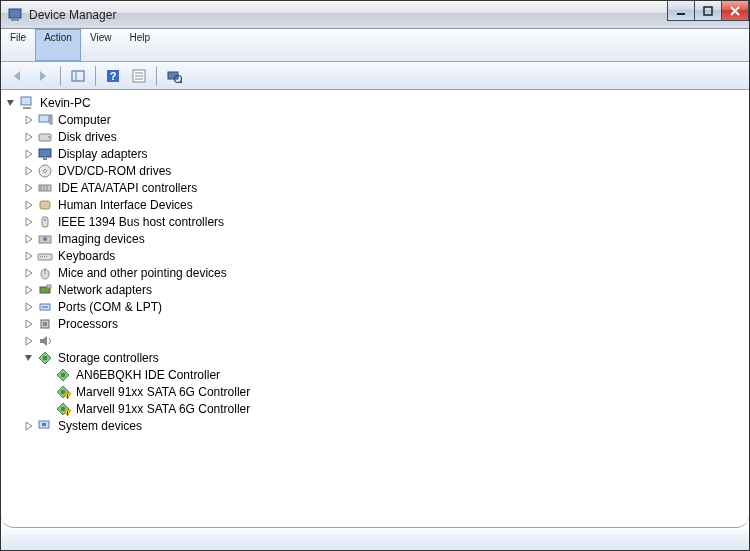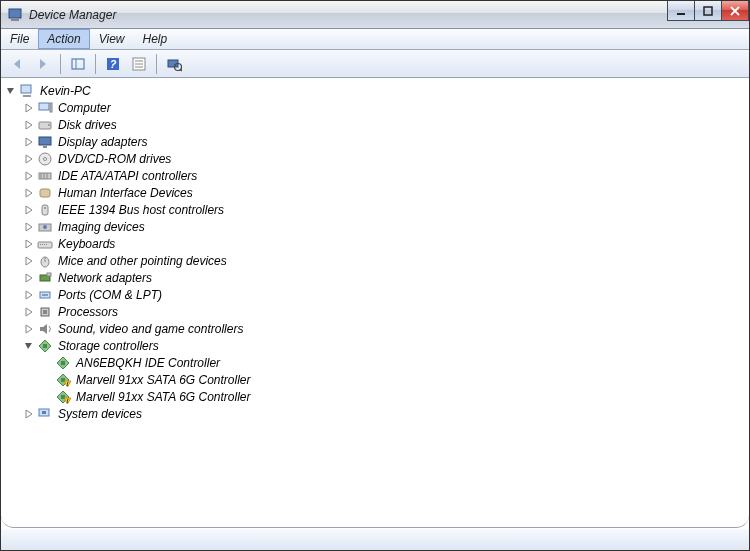--- a/index.html
+++ b/index.html
@@ -1,27 +1,27 @@
 <!DOCTYPE html>
 <html><head>
 <meta charset="utf-8">
 <style>
   * { box-sizing: border-box; margin: 0; padding: 0; font-family: "Segoe UI", Tahoma, sans-serif; }
   body { width: 750px; height: 551px; background: #d4d0c8; overflow: hidden; }
-  .window { width: 750px; height: 551px; background: #fff; border: 1px solid #333; display: flex; flex-direction: column; font-style: italic; }
+  .window { width: 750px; height: 551px; background: #fff; border: 1px solid #333; display: flex; flex-direction: column; }
   
   .titlebar { height: 28px; background: linear-gradient(to bottom, #f7f7f7 0%, #e0e3e8 45%, #c8cfd9 46%, #d8deea 100%); display: flex; align-items: center; padding: 0 0 0 6px; border-bottom: 1px solid #8a9099; }
   .titlebar .icon-sm { width: 16px; height: 16px; margin-right: 6px; display: inline-flex; align-items: center; justify-content: center; }
   .titlebar .title { font-size: 12px; color: #222; flex: 1; }
   .win-btns { display: flex; height: 20px; align-self: flex-start; margin-top: 0; }
   .win-btn { width: 28px; height: 20px; border: 1px solid #3a4a5a; border-top: 0; display: flex; align-items: center; justify-content: center; background: linear-gradient(to bottom,#eef2f9 0%,#cfd9e9 45%,#b8c6dc 46%,#d3ddee 100%); margin-left: -1px; }
   .win-btn.close { background: linear-gradient(to bottom,#f3a6a0 0%,#e06058 45%,#c53a30 46%,#e26057 100%); }
   .win-btn.close svg line { stroke: #fff; }
   
-  .menubar { height: 21px; background: linear-gradient(to bottom,#fafcff,#e4ebf6); border-bottom: 1px solid #a0a8b6; display: flex; align-items: stretch; font-size: 12px; }
+  .menubar { height: 33px; background: linear-gradient(to bottom,#fafcff,#e4ebf6); border-bottom: 1px solid #a0a8b6; display: flex; align-items: stretch; font-size: 10px; }
   .menuitem { padding: 3px 9px; color: #222; cursor: default; }
   .menuitem.active { background: #bcd3f3; border: 1px solid #7da2d8; padding: 2px 8px; }
   
   .toolbar { height: 28px; background: linear-gradient(to bottom,#f6f9fe,#dfe7f4); border-bottom: 1px solid #9aa3b2; display: flex; align-items: center; padding: 0 4px; gap: 2px; }
   .tbtn { width: 24px; height: 24px; display: flex; align-items: center; justify-content: center; border: 1px solid transparent; }
   .tsep { width: 1px; height: 20px; background: #9aa3b2; margin: 0 3px; }
   
   .tree-wrap { flex: 1; background: #fff; overflow: auto; border-bottom: 1px solid #9aa3b2; border-radius: 13px; }
   .tree { padding: 4px 0 4px 4px; font-size: 12px; color: #000; }
   .node { display: flex; align-items: center; height: 17px; padding: 0; white-space: nowrap; }
@@ -327,21 +327,20 @@
               <svg width="10" height="10">
                 <path d="M2 1 L8 5 L2 9 Z" fill="none" stroke="#888" stroke-width="1"></path>
               </svg>
             </span>
             <span class="ic">
               <svg width="16" height="16">
                 <path d="M3 6 L6 6 L10 3 L10 13 L6 10 L3 10 Z" fill="#888"></path>
                 <path d="M12 5 Q15 8 12 11" fill="none" stroke="#888"></path>
               </svg>
             </span>
-            <span class="lbl">Sound, video and game controllers</span>
           </div>
           <div class="node">
             <span class="tw">
               <svg width="10" height="10">
                 <path d="M1 2 L8 2 L4 8 Z" fill="#595959"></path>
               </svg>
             </span>
             <span class="ic">
               <svg width="16" height="16">
                 <path d="M8 2 L14 8 L8 14 L2 8 Z" fill="#8ac48a" stroke="#4a8a4a"></path>

